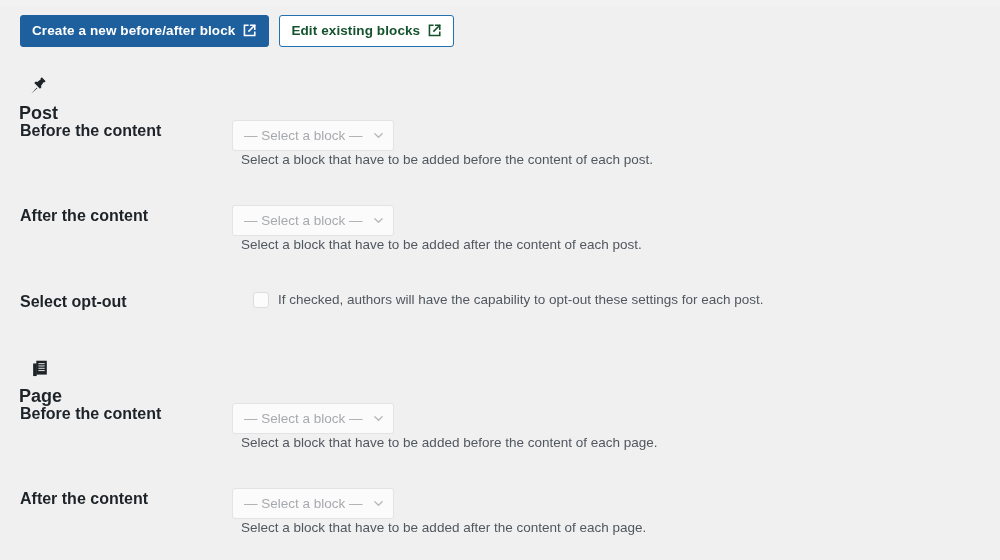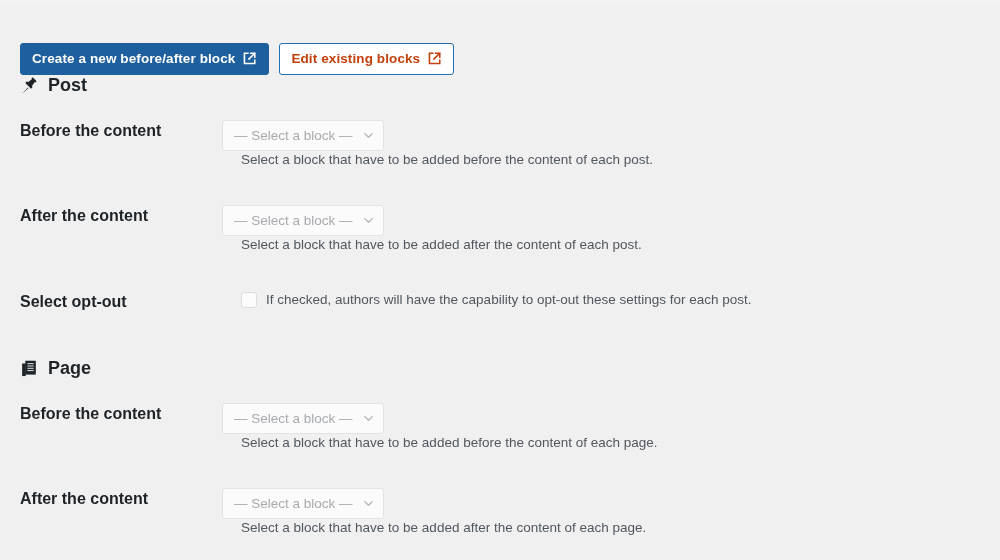--- a/index.html
+++ b/index.html
@@ -46,31 +46,30 @@
     height: 32px;
     padding: 0 11px;
     border-radius: 3px;
     font-size: 13.5px;
     font-weight: 600;
     line-height: 1;
     cursor: pointer;
     white-space: nowrap;
     text-decoration: none;
     letter-spacing: 0.1px;
-    margin-top: 28px;
   }
   .btn-primary {
     background: #1e5f9e;
     border: 1px solid #1e5f9e;
     color: #ffffff;
   }
   .btn-secondary {
     background: #ffffff;
     border: 1px solid #2271b1;
-    color: #c2410c;
+    color: #14532d;
   }
   .ext-icon {
     display: inline-block;
     width: 15px;
     height: 15px;
     flex: 0 0 15px;
     position: relative;
     top: -1px;
   }
   .ext-icon svg { display: block; width: 15px; height: 15px; }
@@ -79,20 +78,21 @@
   .section-heading {
     position: absolute;
     left: 19px;
     display: flex;
     align-items: center;
     gap: 8px;
     font-size: 18px;
     font-weight: bold;
     color: #1d2327;
     line-height: 1;
+    flex-direction: column;
   }
   .section-heading .sec-icon {
     display: inline-block;
     width: 21px;
     height: 21px;
     flex: 0 0 21px;
     color: #1d2327;
   }
   .section-heading .sec-icon svg { display: block; width: 21px; height: 21px; }
   #heading-post { top: 60px; }
@@ -105,21 +105,21 @@
     left: 20px;
     top: 0;
     width: 200px;
     font-size: 16px;
     font-weight: bold;
     color: #1d2327;
     line-height: 1.4;
   }
   .row-field {
     position: absolute;
-    left: 222px;
+    left: 232px;
     top: 0;
   }
 
   
   .select-box {
     box-sizing: border-box;
     width: 162px;
     height: 31px;
     background: #fbfbfc;
     border: 1px solid #e3e3e5;
@@ -240,21 +240,21 @@
             <path d="M3.5 5.8 8 10.2l4.5-4.4" stroke="currentColor" stroke-width="1.6" stroke-linecap="round" stroke-linejoin="round"></path>
           </svg>
         </span>
       </div>
     </div>
   </div>
   <div class="field-desc" style="top:235px;">Select a block that have to be added after the content of each post.</div>
 
   <div class="form-row" style="top:291px;">
     <div class="row-label">Select opt-out</div>
-    <div class="row-field" style="left:241px;">
+    <div class="row-field" style="left:253px;">
       <div class="check-wrap">
         <span class="checkbox"></span>
         <span class="check-text">If checked, authors will have the capability to opt-out these settings for each post.</span>
       </div>
     </div>
   </div>
 
   <h2 class="section-heading" id="heading-page">
     <span class="sec-icon">
       <svg viewBox="0 0 20 20" fill="none" xmlns="http://www.w3.org/2000/svg">

